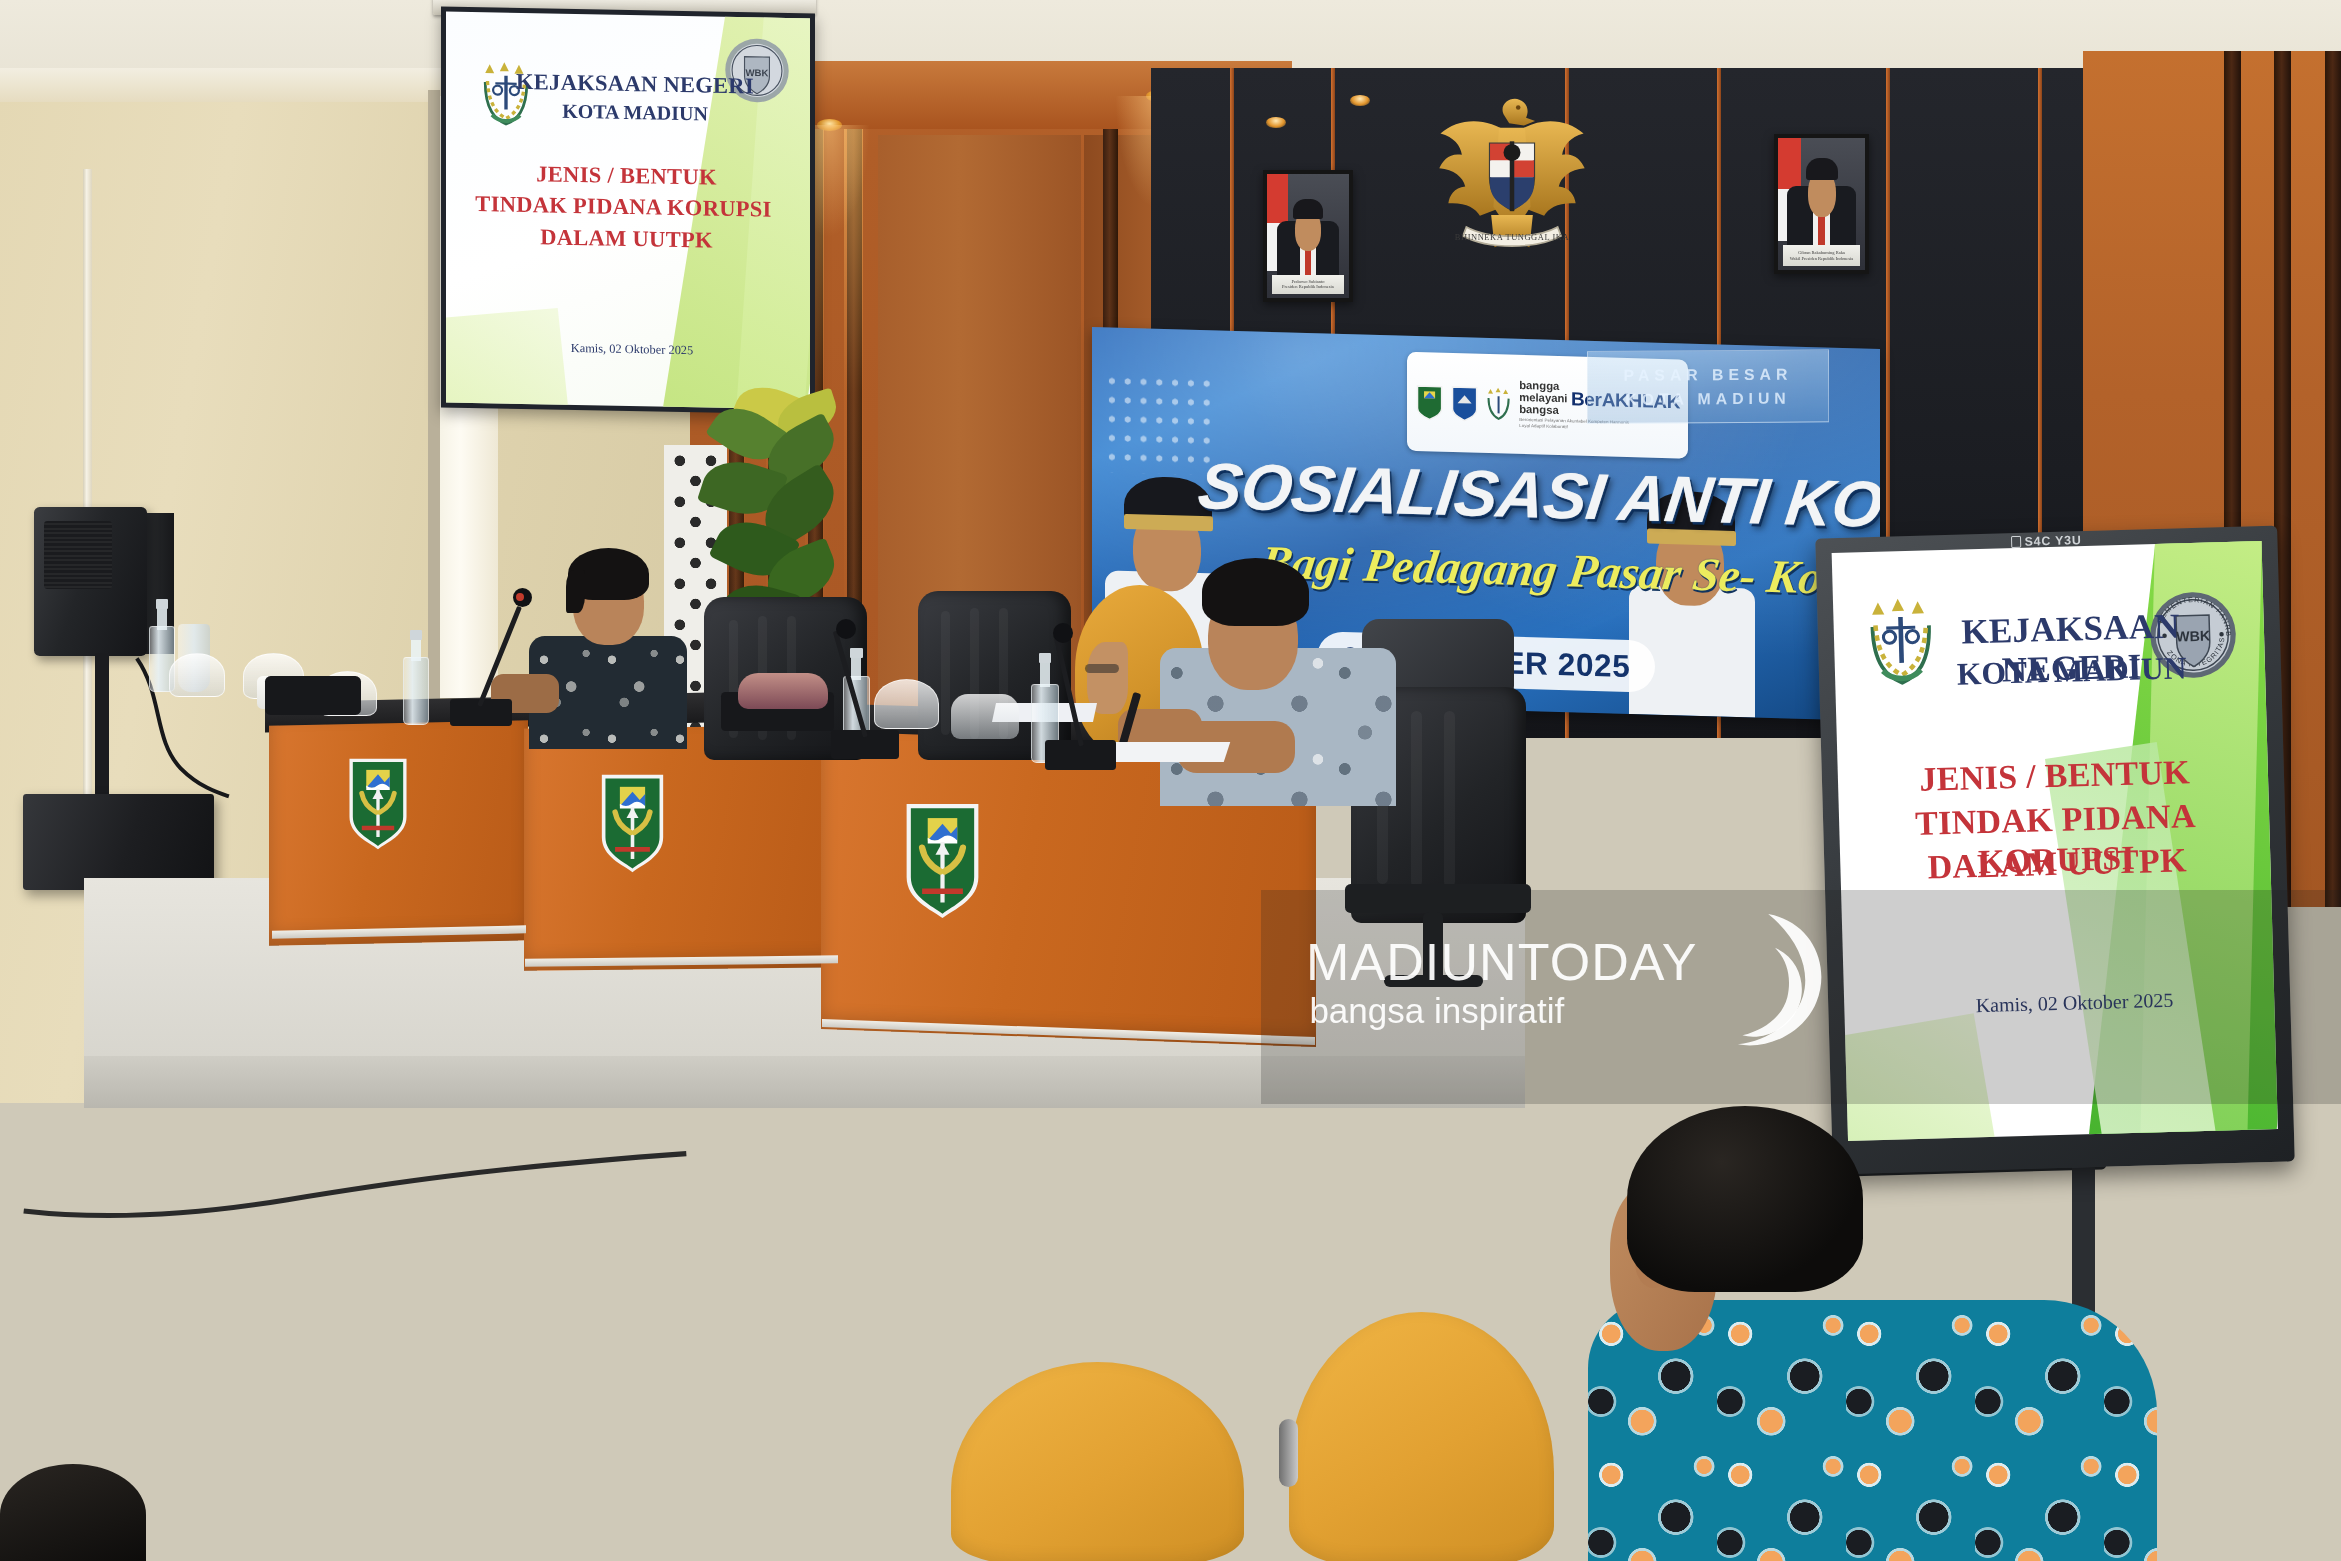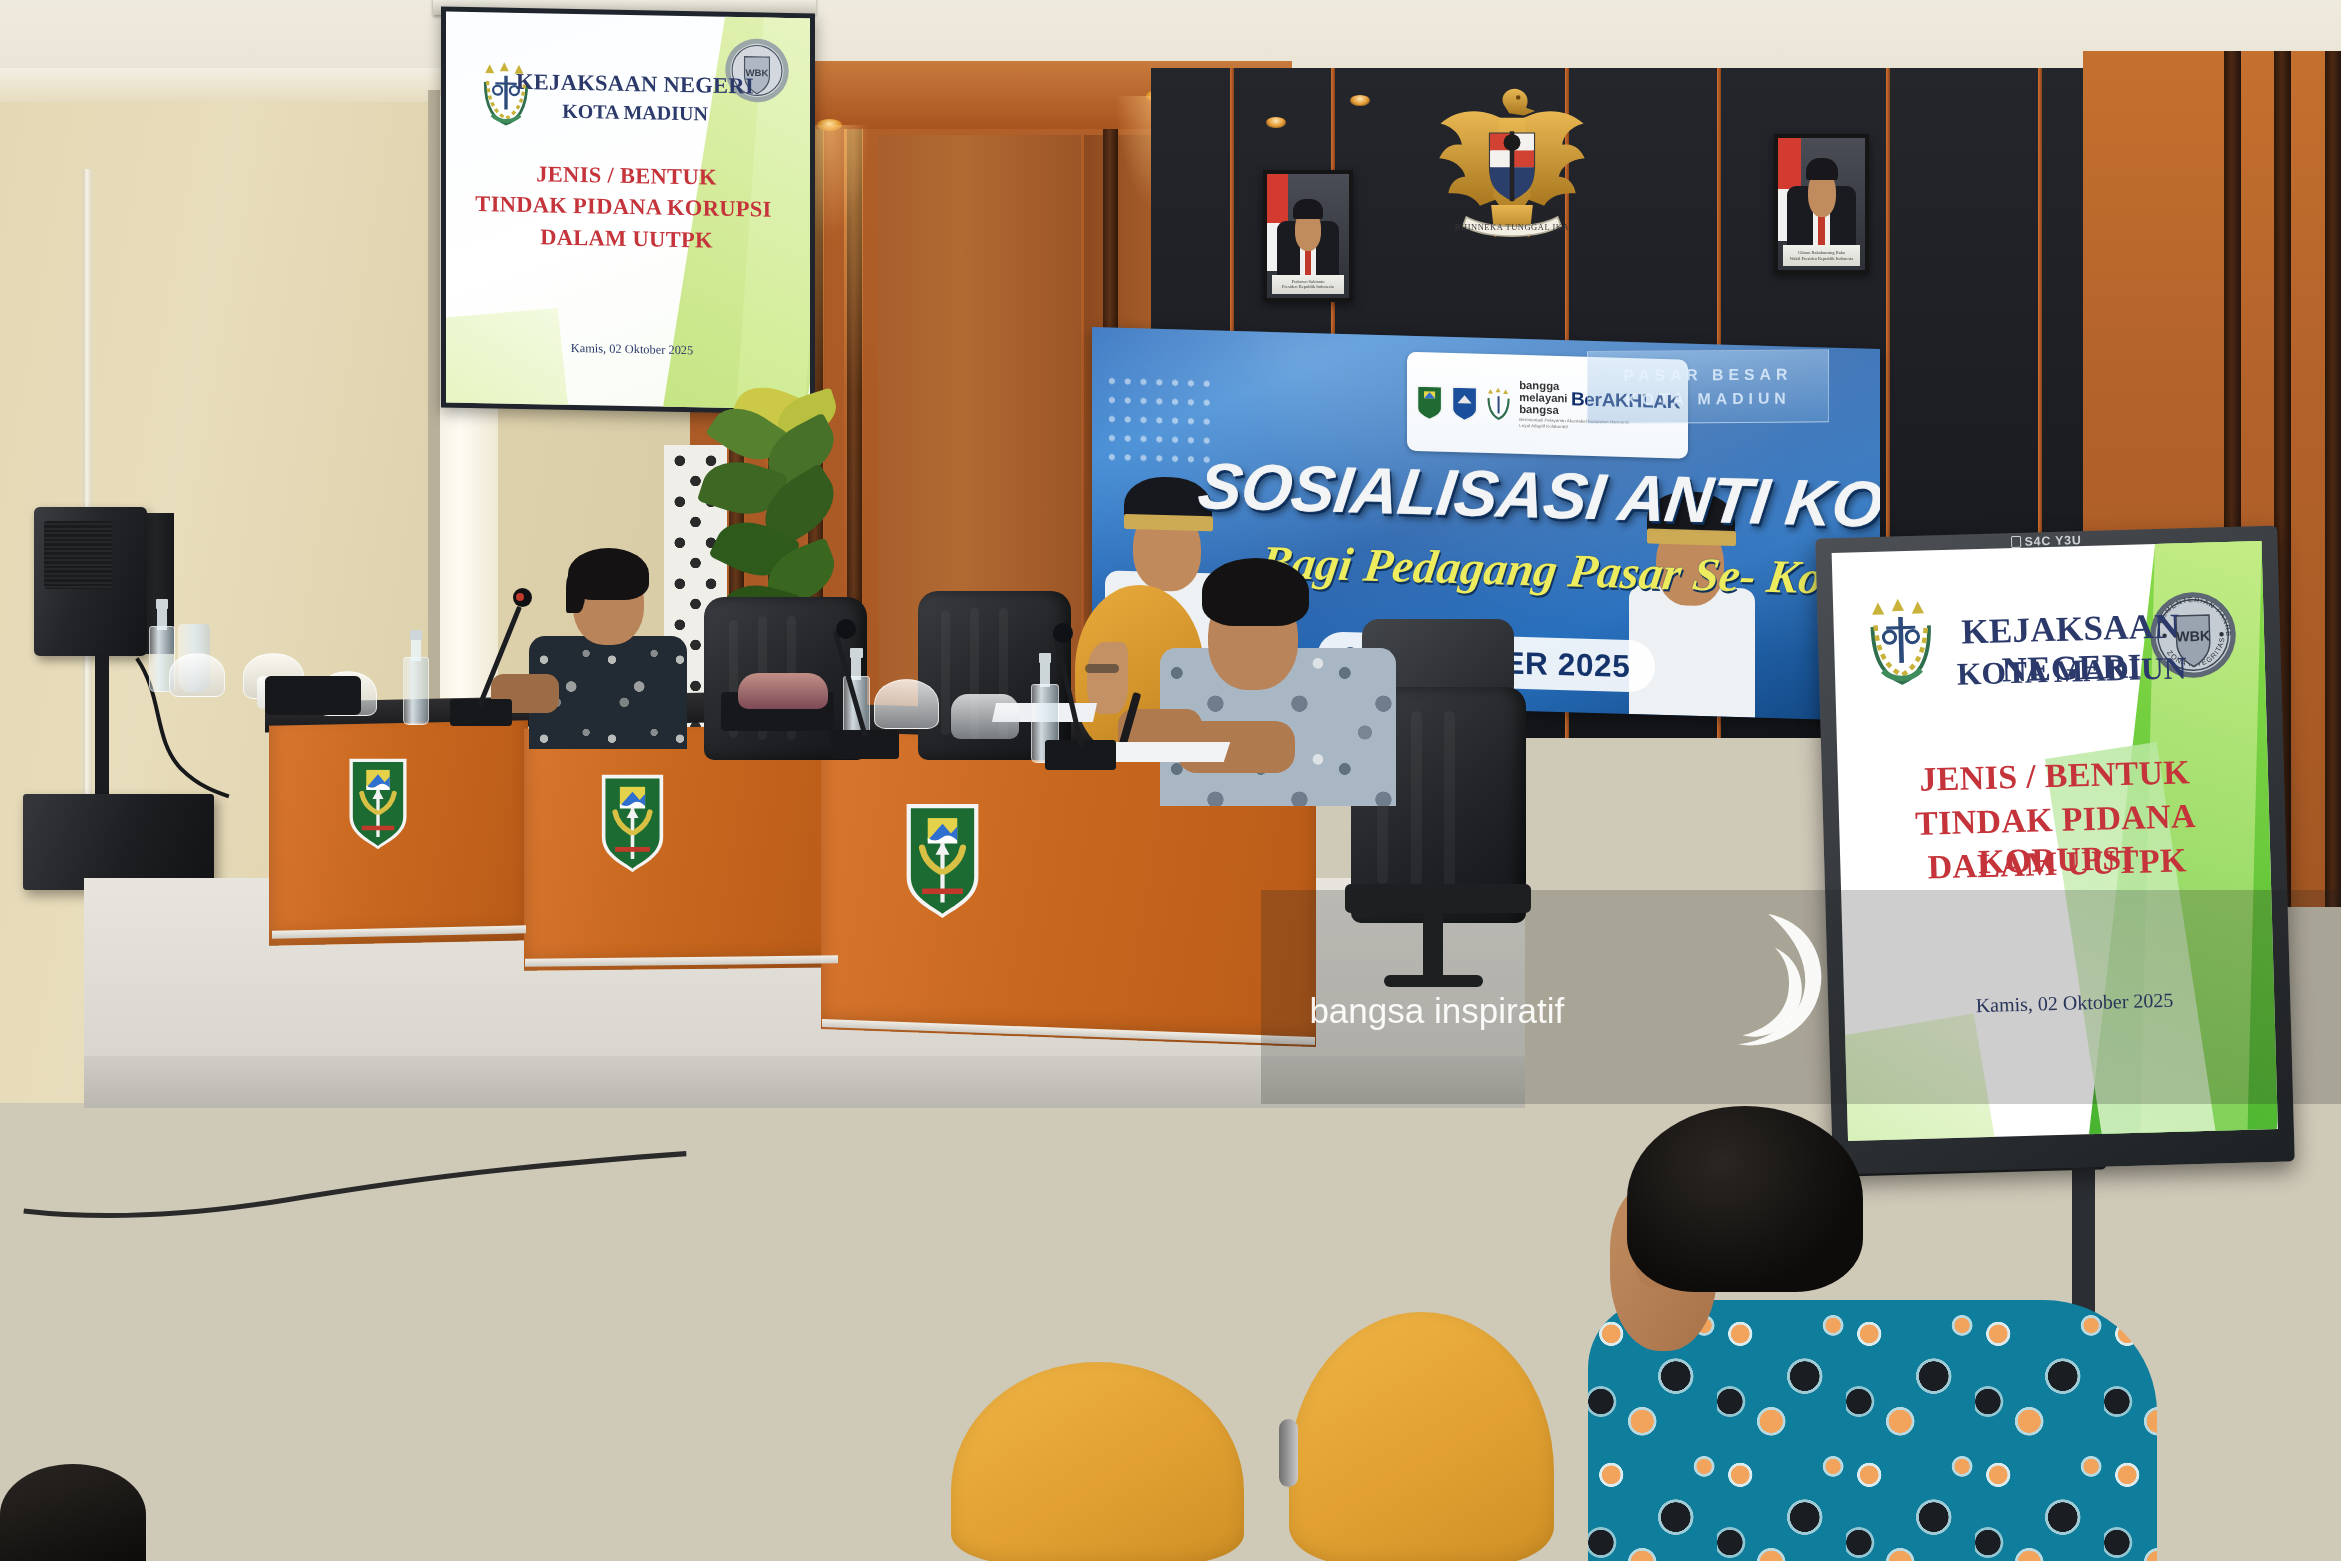--- a/index.html
+++ b/index.html
@@ -138,21 +138,21 @@
     align-items:center;justify-content:center;color:rgba(230,243,255,.8);
     font-weight:700;letter-spacing:5px;font-size:15.8px;line-height:1.5;transform:skewY(-2deg);}
   
   .banner-figure{position:absolute;bottom:0;}
   .bf-cap{position:absolute;border-radius:46% 46% 14% 14%/60% 60% 18% 18%;background:#17181d;}
   .bf-capband{position:absolute;background:#cdab55;border-radius:2.3px;}
   .bf-face{position:absolute;border-radius:48% 48% 44% 44%;background:#c08a5c;}
   .bf-body{position:absolute;background:#eef1f4;border-radius:13.5px 13.5px 0 0;}
 
   
-  #garuda{left:1419px;top:84px;width:186px;height:169px;}
+  #garuda{left:1419px;top:94px;width:186px;height:169px;}
   .portrait{position:absolute;background:#151515;padding:3.9px;box-shadow:0 3.4px 9px rgba(0,0,0,.5);}
   .portrait-inner{position:relative;width:100%;height:100%;overflow:hidden;
     background:linear-gradient(180deg,#4a4d55,#2e3038);}
   .pi-flag{position:absolute;left:0;top:0;width:26%;height:78%;
     background:linear-gradient(180deg,#d43b30 0 50%,#f2f2f2 50% 100%);}
   .pi-peci{position:absolute;border-radius:42% 42% 8% 8%/62% 62% 14% 14%;background:#18181c;}
   .pi-face{position:absolute;border-radius:46% 46% 44% 44%;background:#c08c5e;}
   .pi-suit{position:absolute;background:#191b20;border-radius:9px 9px 0 0;}
   .pi-shirt{position:absolute;background:#f0f0ee;}
   .pi-tie{position:absolute;background:#c0392b;}
@@ -768,20 +768,21 @@
     <div class="abs batik-teal" style="left:5.6px;top:197px;width:569px;height:265px;border-radius:68px 113px 0 0;"></div>
   </div>
   <div class="abs" id="fg-man-body"></div>
   <div class="abs" id="fg-man-face"></div>
   <div class="abs" id="fg-man-ear"></div>
   <div class="abs" id="fg-man-hair"></div>
   <div class="abs" id="fg-corner-left"></div>
 
   <div class="abs" id="wm-band"></div>
   <div class="abs" id="wm">
+    <div id="wm-text1">MADIUNTODAY</div>
     <div id="wm-text2">bangsa inspiratif</div>
     <svg id="wm-swoosh" viewBox="0 0 260 270">
       <path d="M150 14 C228 28 262 106 236 170 C214 226 150 256 96 246
                C150 240 198 206 212 160 C226 112 202 56 150 14 Z" fill="rgba(255,255,255,.93)"></path>
       <path d="M162 74 C212 96 222 156 196 194 C174 226 134 238 104 230
                C146 220 176 194 184 162 C192 128 184 96 162 74 Z" fill="rgba(255,255,255,.93)"></path>
     </svg>
   </div>
 
   <svg class="abs" id="floor-cable" viewBox="0 0 1180 130">

